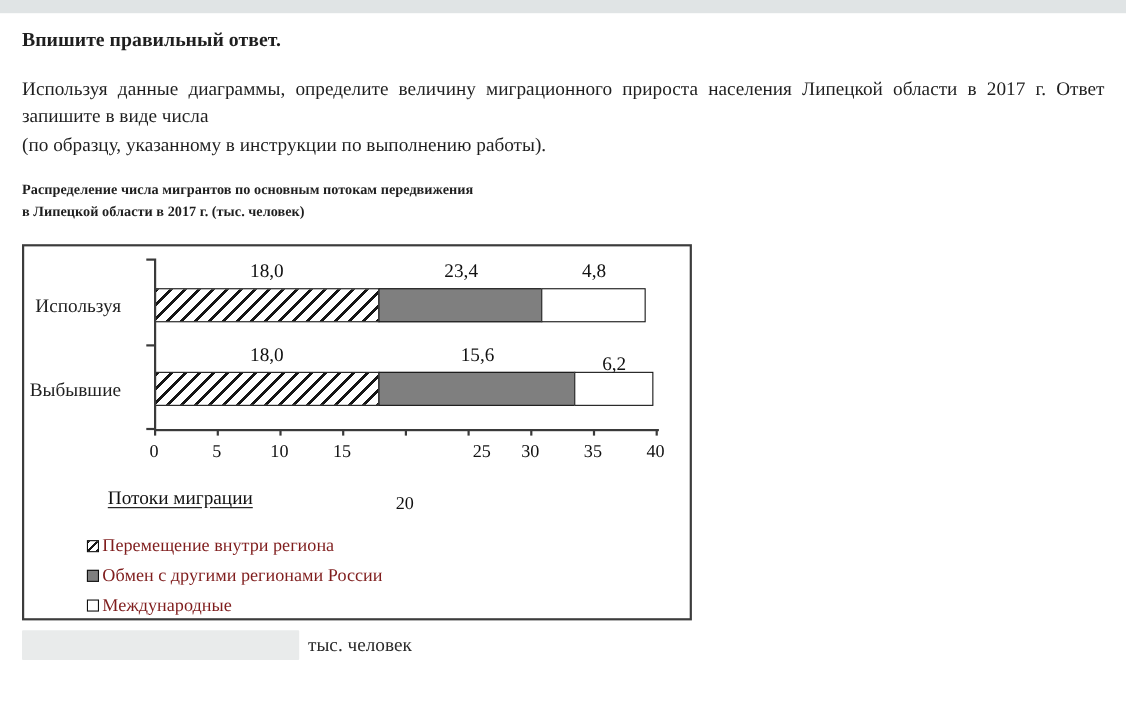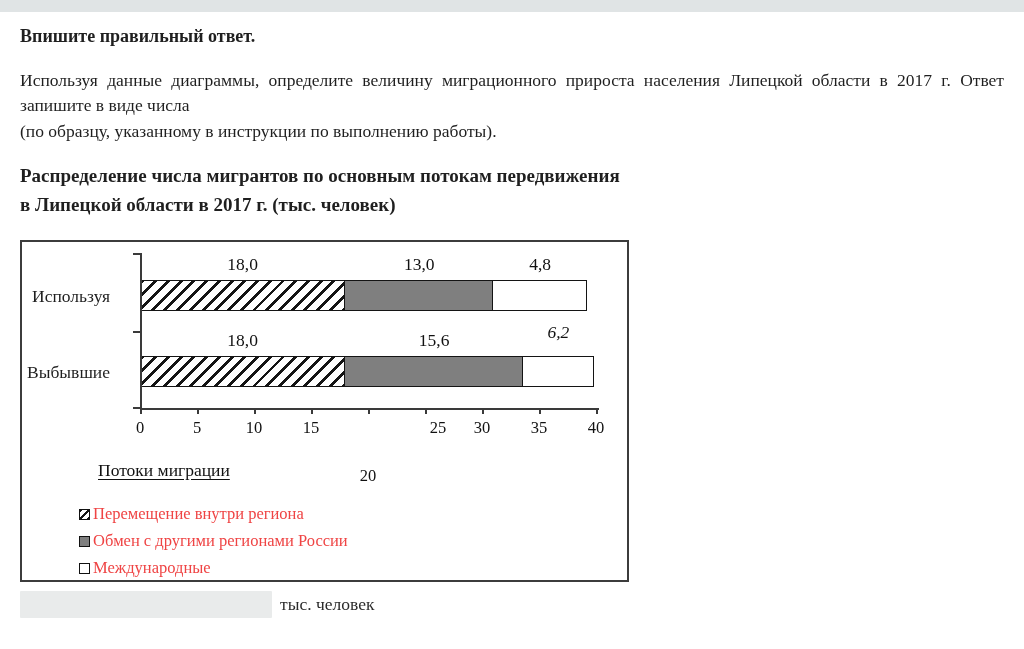--- a/index.html
+++ b/index.html
@@ -5,36 +5,36 @@
   html,body{margin:0;padding:0;}
   body{
     width:1024px;height:649px;overflow:hidden;background:#ffffff;
     font-family:"Liberation Serif","DejaVu Serif",serif;color:#1f1f1f;
     position:relative;
   }
   .topbar{height:12px;width:100%;background:#e0e4e5;}
   .content{padding:0 20px 0 20px;}
   .heading{font-size:18px;font-weight:bold;margin:14px 0 0;}
   .question{font-size:17.5px;margin:21px 0 0;text-align:justify;line-height:1.45;}
-  .chart-title{font-size:19px;font-weight:bold;margin:18px 0 0;line-height:1.5;}
+  .chart-title{font-size:13px;font-weight:bold;margin:18px 0 0;line-height:1.5;}
   
   .chart-box{
     position:relative;margin-top:21px;width:605px;height:338px;
     border:2px solid #3c3c3c;background:#fff;box-sizing:content-box;
   }
   .cat-label{position:absolute;left:0;width:88px;text-align:right;font-size:17.5px;height:22px;line-height:22px;}
   .seg{position:absolute;height:31px;border:1.3px solid #141414;box-sizing:border-box;background:#fff;}
   .seg-hatch{background:repeating-linear-gradient(135deg,#151515 0 2.8px,#ffffff 2.8px 9px);}
   .val-label{position:absolute;height:20px;text-align:center;font-size:17.5px;line-height:20px;color:#111;}
   .axis-line{position:absolute;background:#3a3a3a;}
   .tick-label{position:absolute;width:34px;margin-left:-17px;text-align:center;font-size:16.5px;color:#111;}
   .legend-title{position:absolute;font-size:17.5px;text-decoration:underline;text-underline-offset:3px;color:#111;}
   .legend-item{position:absolute;display:flex;align-items:center;height:22px;}
   .legend-swatch{width:11px;height:11px;border:1.6px solid #111;box-sizing:border-box;flex:0 0 auto;}
-  .legend-label{font-size:16.5px;margin-left:3px;white-space:nowrap;color:#ef4444;}
+  .legend-label{font-size:16.5px;margin-left:3px;white-space:nowrap;color:#7f1d1d;}
   
   .answer-row{display:flex;align-items:center;margin-top:9px;}
   .answer-input{
     width:252px;height:27px;background:#e9ebeb;border:none;outline:none;
     font-family:inherit;font-size:17px;padding:0 8px;box-sizing:border-box;border-radius:1px;
   }
   .unit-label{font-size:17.5px;margin-left:8px;color:#2b2b2b;}
 </style>
 </head>
 <body>
@@ -47,30 +47,30 @@
 
   <p class="question"><span>Используя данные диаграммы, определите величину миграционного прироста населения Липецкой области в 2017 г. Ответ запишите в виде числа</span><br><span>(по образцу, указанному в инструкции по выполнению работы).</span></p>
 
   <div class="chart-title"><span>Распределение числа мигрантов по основным потокам передвижения</span><br><span>в Липецкой области в 2017 г. (тыс. человек)</span></div>
 
   <div class="chart-box" id="chart">
       <div class="cat-label" style="top: 42.5px;">Используя</div>
       <div class="seg seg-hatch" style="left: 118px; top: 38px; width: 205.2px;"></div>
       <div class="val-label" style="left: 118px; width: 205.2px; top: 12px;">18,0</div>
       <div class="seg" style="left: 321.9px; top: 38px; width: 149.5px; background: rgb(127, 127, 127);"></div>
-      <div class="val-label" style="left: 323.2px; width: 148.2px; top: 12px;">13,0</div>
+      <div class="val-label" style="left: 323.2px; width: 148.2px; top: 12px;">23,4</div>
       <div class="seg" style="left: 470.1px; top: 38px; width: 94.78px; background: rgb(255, 255, 255);"></div>
       <div class="val-label" style="left: 471.4px; width: 93.48px; top: 12px;">4,8</div>
       <div class="cat-label" style="top: 118.5px;">Выбывшие</div>
       <div class="seg seg-hatch" style="left: 118px; top: 114px; width: 205.2px;"></div>
       <div class="val-label" style="left: 118px; width: 205.2px; top: 88px;">18,0</div>
       <div class="seg" style="left: 321.9px; top: 114px; width: 179.14px; background: rgb(127, 127, 127);"></div>
       <div class="val-label" style="left: 323.2px; width: 177.84px; top: 88px;">15,6</div>
       <div class="seg" style="left: 499.74px; top: 114px; width: 71.98px; background: rgb(255, 255, 255);"></div>
-      <div class="val-label" style="left: 501.04px; width: 70.68px; top: 80px; font-style: italic;">6,2</div>
+      <div class="val-label" style="left: 501.04px; width: 70.68px; top: 96px;">6,2</div>
       <div class="axis-line" style="left: 118px; top: 11px; width: 1.5px; height: 155px;"></div>
       <div class="axis-line" style="left: 111px; top: 11px; width: 7px; height: 1.5px;"></div>
       <div class="axis-line" style="left: 111px; top: 89px; width: 7px; height: 1.5px;"></div>
       <div class="axis-line" style="left: 111px; top: 165px; width: 7px; height: 1.5px;"></div>
       <div class="axis-line" style="left: 118px; top: 166px; width: 459px; height: 1.5px;"></div>
       <div class="axis-line" style="left: 118px; top: 166px; width: 1.5px; height: 6px;"></div>
       <div class="tick-label" style="left: 118px; top: 176px;">0</div>
       <div class="axis-line" style="left: 175px; top: 166px; width: 1.5px; height: 6px;"></div>
       <div class="tick-label" style="left: 175px; top: 176px;">5</div>
       <div class="axis-line" style="left: 232px; top: 166px; width: 1.5px; height: 6px;"></div>

